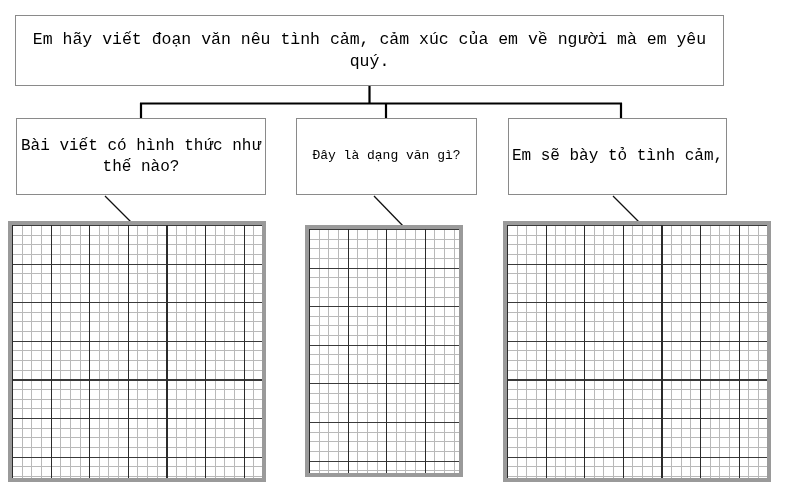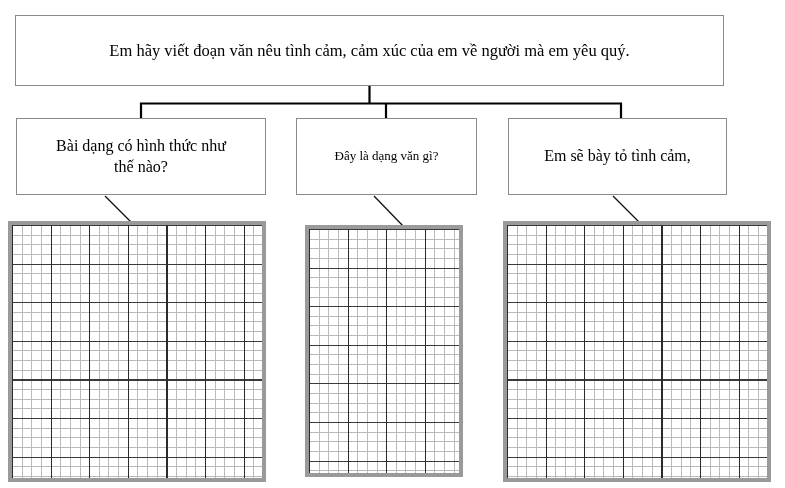--- a/index.html
+++ b/index.html
@@ -21,20 +21,21 @@
     position: absolute;
     box-sizing: border-box;
     border: 1px solid #8a8a8a;
     background: #ffffff;
     display: flex;
     align-items: center;
     justify-content: center;
     text-align: center;
     color: #000000;
     line-height: 1.28;
+    font-family: Liberation Mono, monospace;
   }
 
   #prompt-box {
     left: 15px;
     top: 15px;
     width: 709px;
     height: 71px;
     font-size: 16.5px;
   }
   #prompt-box .txt { padding: 0 10px; }
@@ -127,21 +128,21 @@
 
     <line x1="621" y1="103" x2="621" y2="118" stroke="#000000" stroke-width="2.2"></line>
 
     <line x1="105" y1="196" x2="136" y2="227" stroke="#111111" stroke-width="1.3"></line>
     <line x1="374" y1="196" x2="405" y2="228" stroke="#111111" stroke-width="1.3"></line>
     <line x1="613" y1="196" x2="645" y2="228" stroke="#111111" stroke-width="1.3"></line>
   </svg>
 
   <div class="box" id="q1-box">
     <span class="txt">
-      <span>Bài dạng có hình thức như</span>
+      <span>Bài viết có hình thức như</span>
       <br>
       <span>thế nào?</span>
     </span>
   </div>
 
   <div class="box" id="q2-box">
     <span class="txt">Đây là dạng văn gì?</span>
   </div>
 
   <div class="box" id="q3-box">

